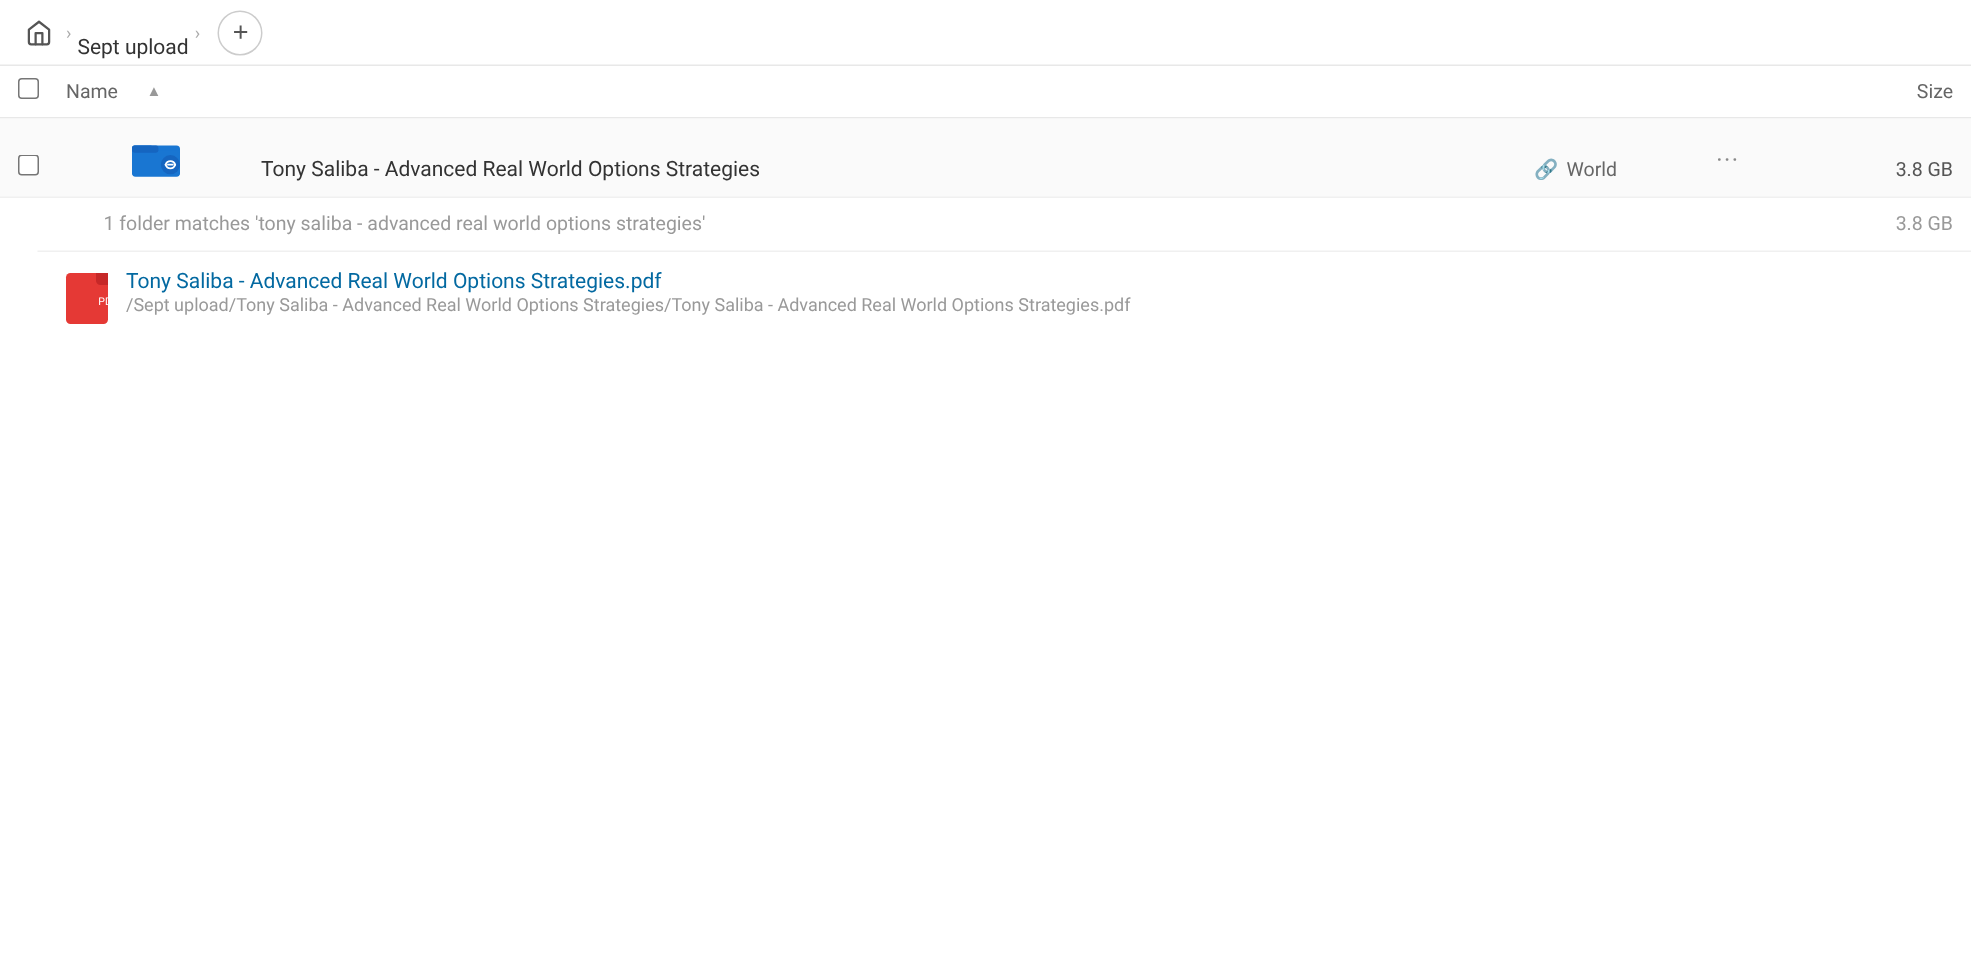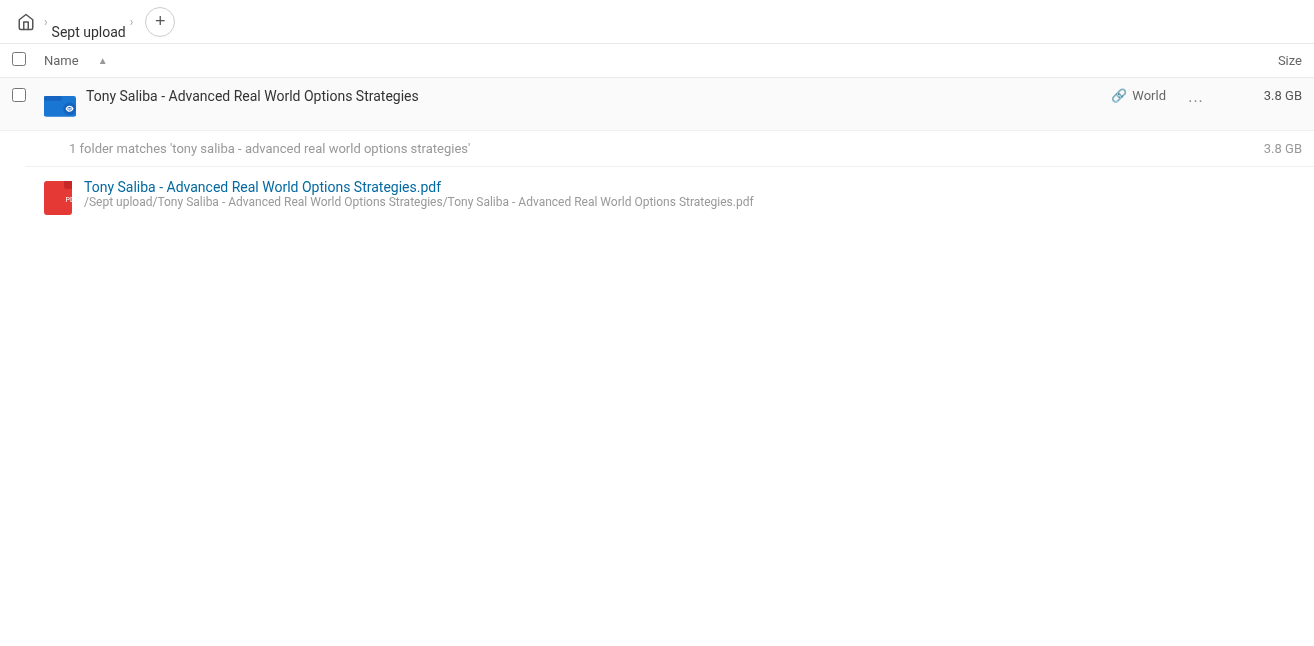--- a/index.html
+++ b/index.html
@@ -78,25 +78,26 @@
     }
     .col-size {
       width: 80px;
       text-align: right;
       color: #666;
     }
 
     
     .file-row {
       display: flex;
-      align-items: flex-start;
+      align-items: flex-end;
       padding: 10px 12px;
       border-bottom: 1px solid #f0f0f0;
       background: #fafafa;
       cursor: pointer;
+      gap: 44px;
     }
     .row-checkbox {
       width: 24px;
       margin-right: 8px;
     }
     .row-icon {
       width: 32px;
       height: 32px;
       margin-right: 10px;
       display: flex;

